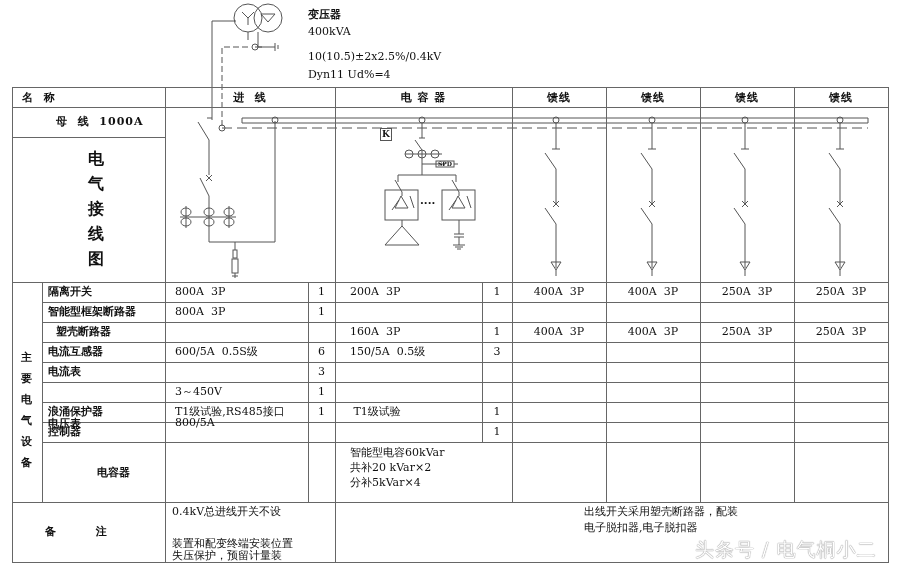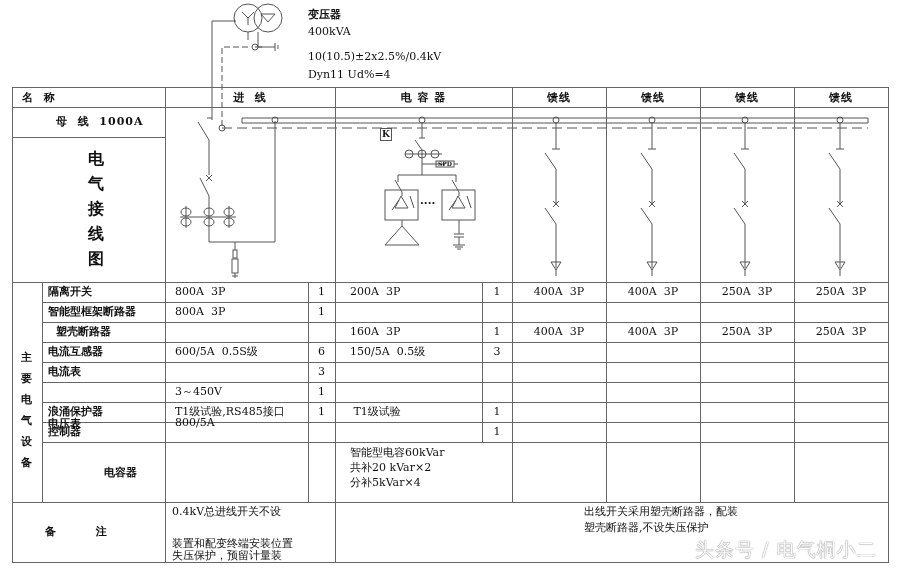--- a/index.html
+++ b/index.html
@@ -235,29 +235,29 @@
 
   <div>
     <div class="t" style="left:48px;top:425px;font-weight:bold;">控制器</div>
     <div class="t" style="left:175px;top:425px;white-space:pre;"></div>
     <div class="t" style="left:308px;top:425px;width:27px;text-align:center;"></div>
     <div class="t" style="left:350px;top:425px;white-space:pre;"></div>
     <div class="t" style="left:482px;top:425px;width:30px;text-align:center;">1</div>
   </div>
 
   <div>
-    <div class="t" style="left:60px;top:466px;font-weight:bold;padding-left:44px;">电容器</div>
+    <div class="t" style="left:53px;top:466px;font-weight:bold;padding-left:44px;">电容器</div>
     <div class="t" style="left:350px;top:446px;white-space:pre;">智能型电容60kVar</div>
     <div class="t" style="left:350px;top:461px;white-space:pre;">共补20 kVar×2</div>
     <div class="t" style="left:350px;top:476px;white-space:pre;">分补5kVar×4</div>
   </div>
 </div>
 
 <div>
   <div class="t hd" style="left:45px;top:525px;white-space:pre;">备        注</div>
   <div class="t" style="left:172px;top:505px;">0.4kV总进线开关不设</div>
   <div class="t" style="left:172px;top:521px;margin-top:28px;">失压保护，预留计量装</div>
   <div class="t" style="left:172px;top:537px;">装置和配变终端安装位置</div>
   <div class="t" style="left:584px;top:505px;">出线开关采用塑壳断路器，配装</div>
-  <div class="t" style="left:584px;top:521px;">塑壳断路器,不设失压保护</div>
+  <div class="t" style="left:584px;top:521px;">电子脱扣器,电子脱扣器</div>
 </div>
 
 <div class="wm" style="left:695px;top:537px;">头条号 / 电气桐小二</div>
 
 </body></html>

